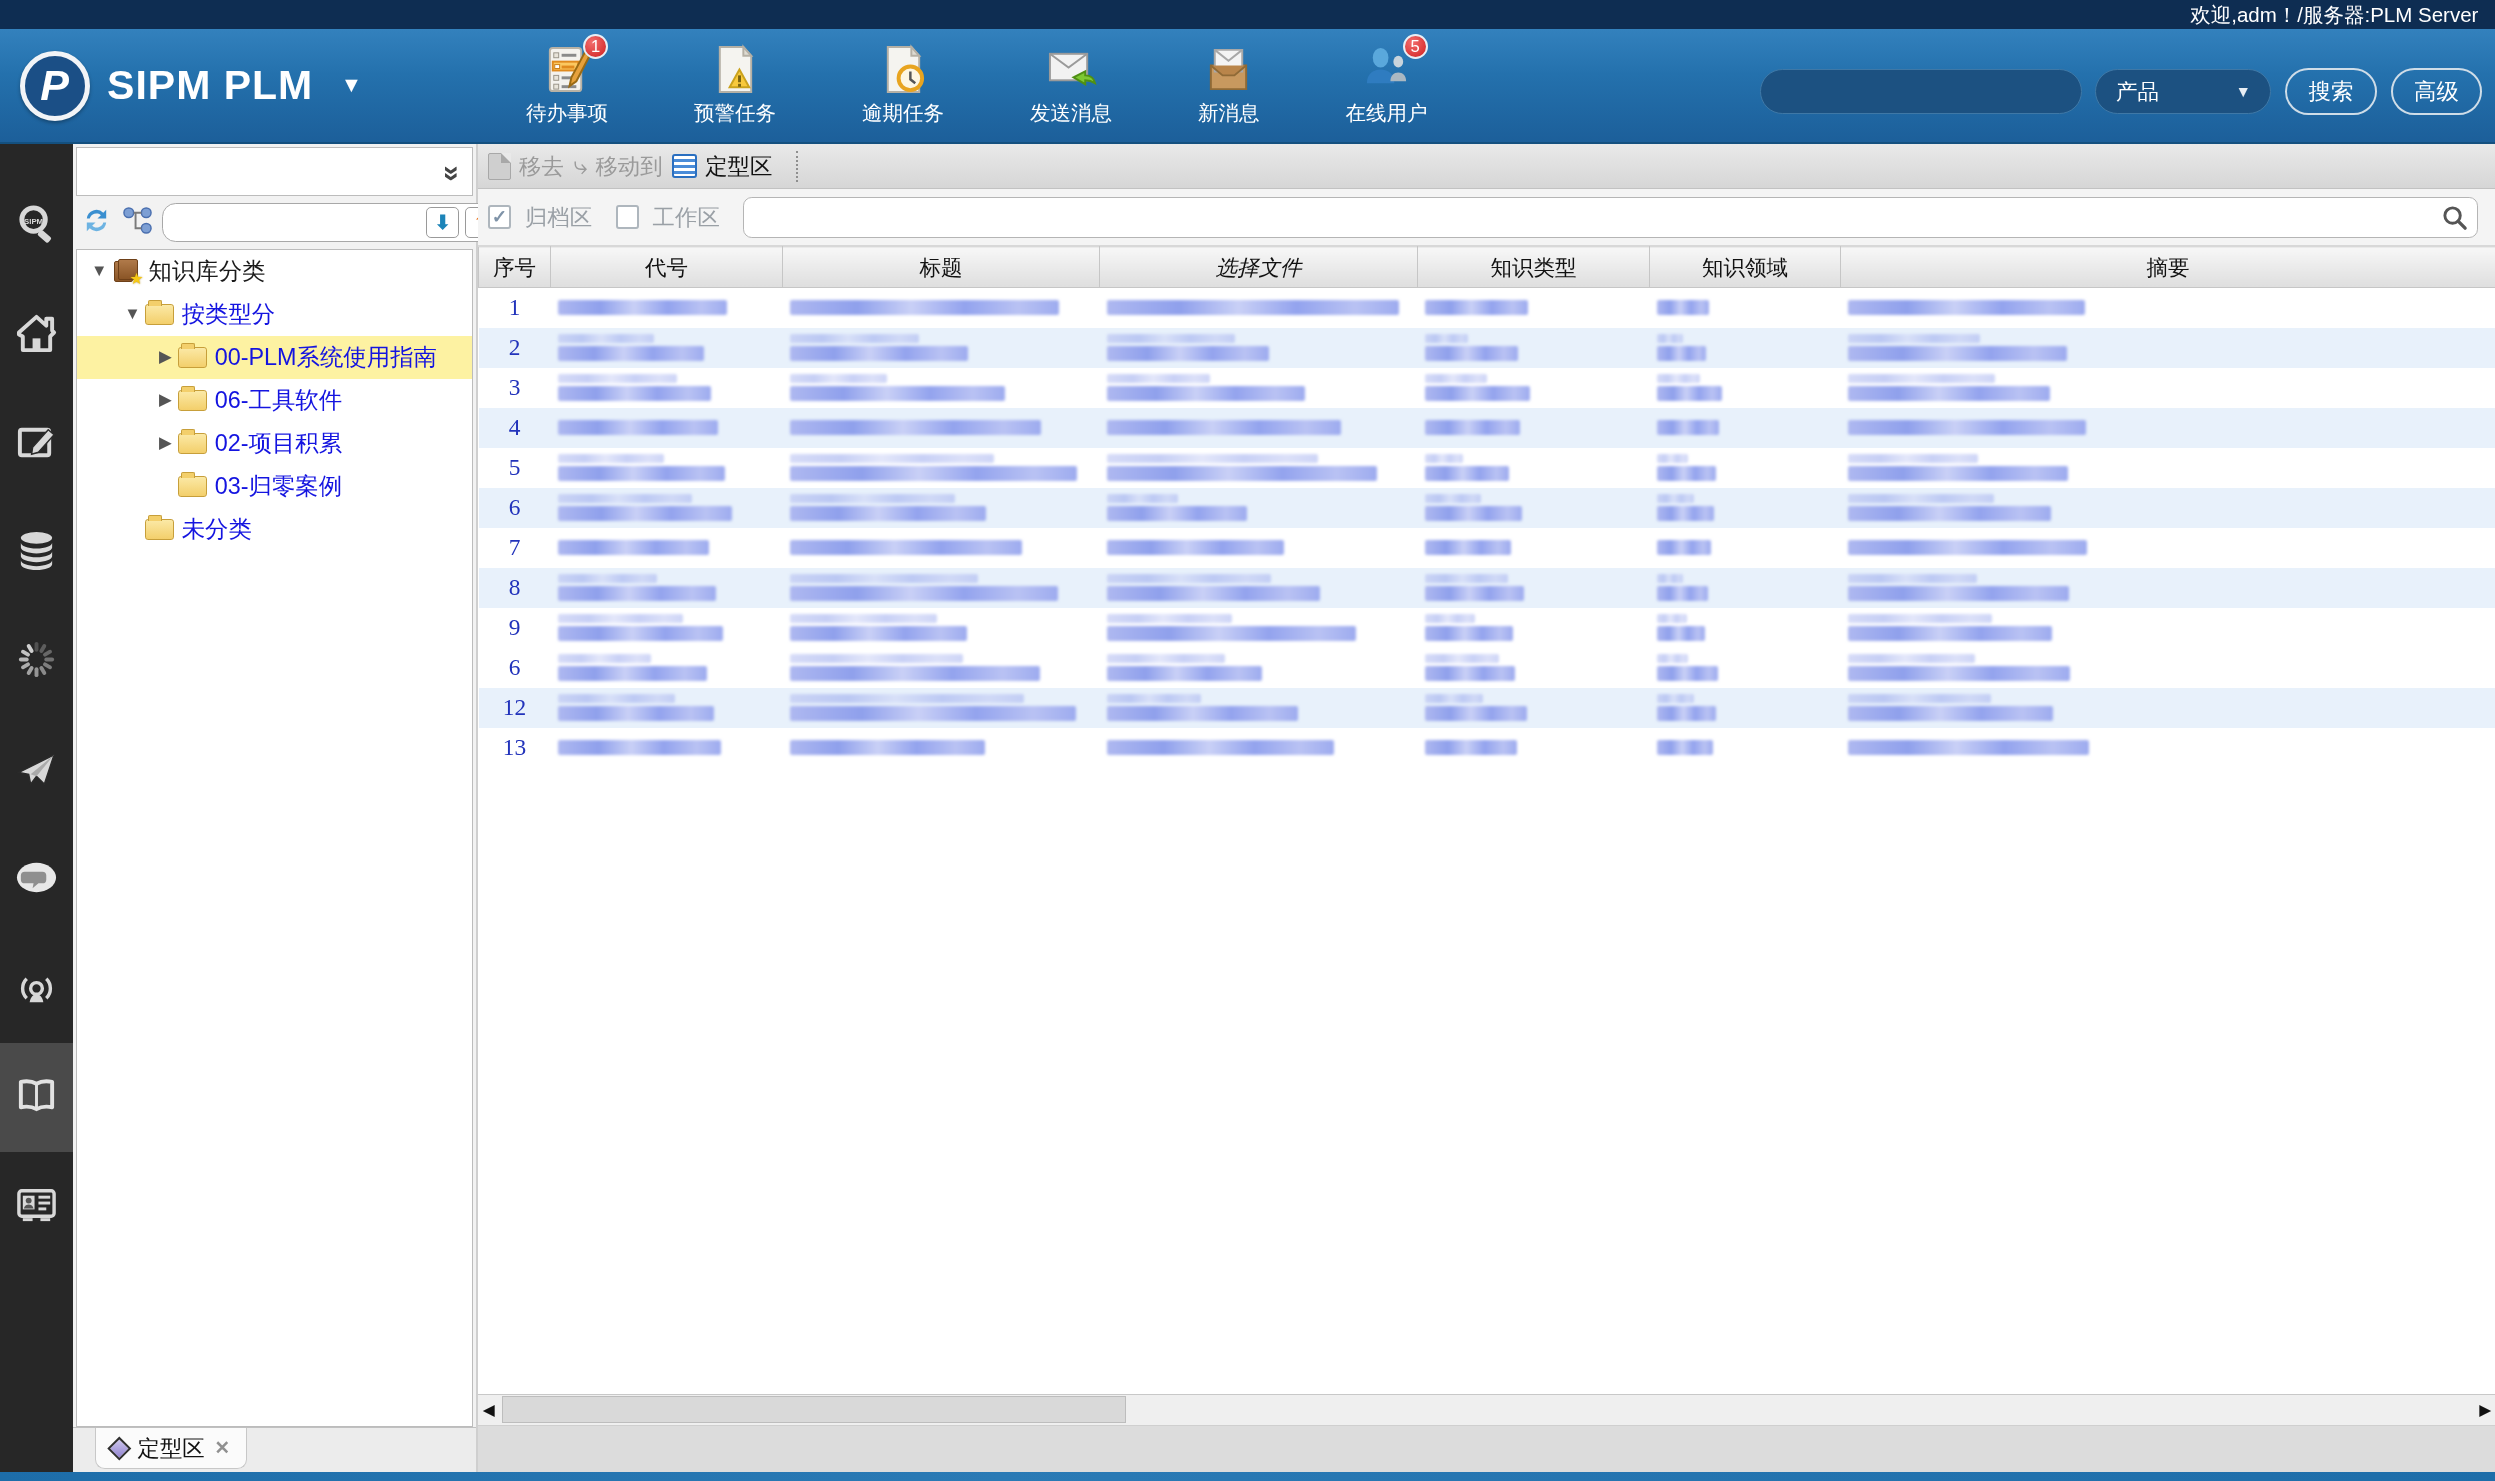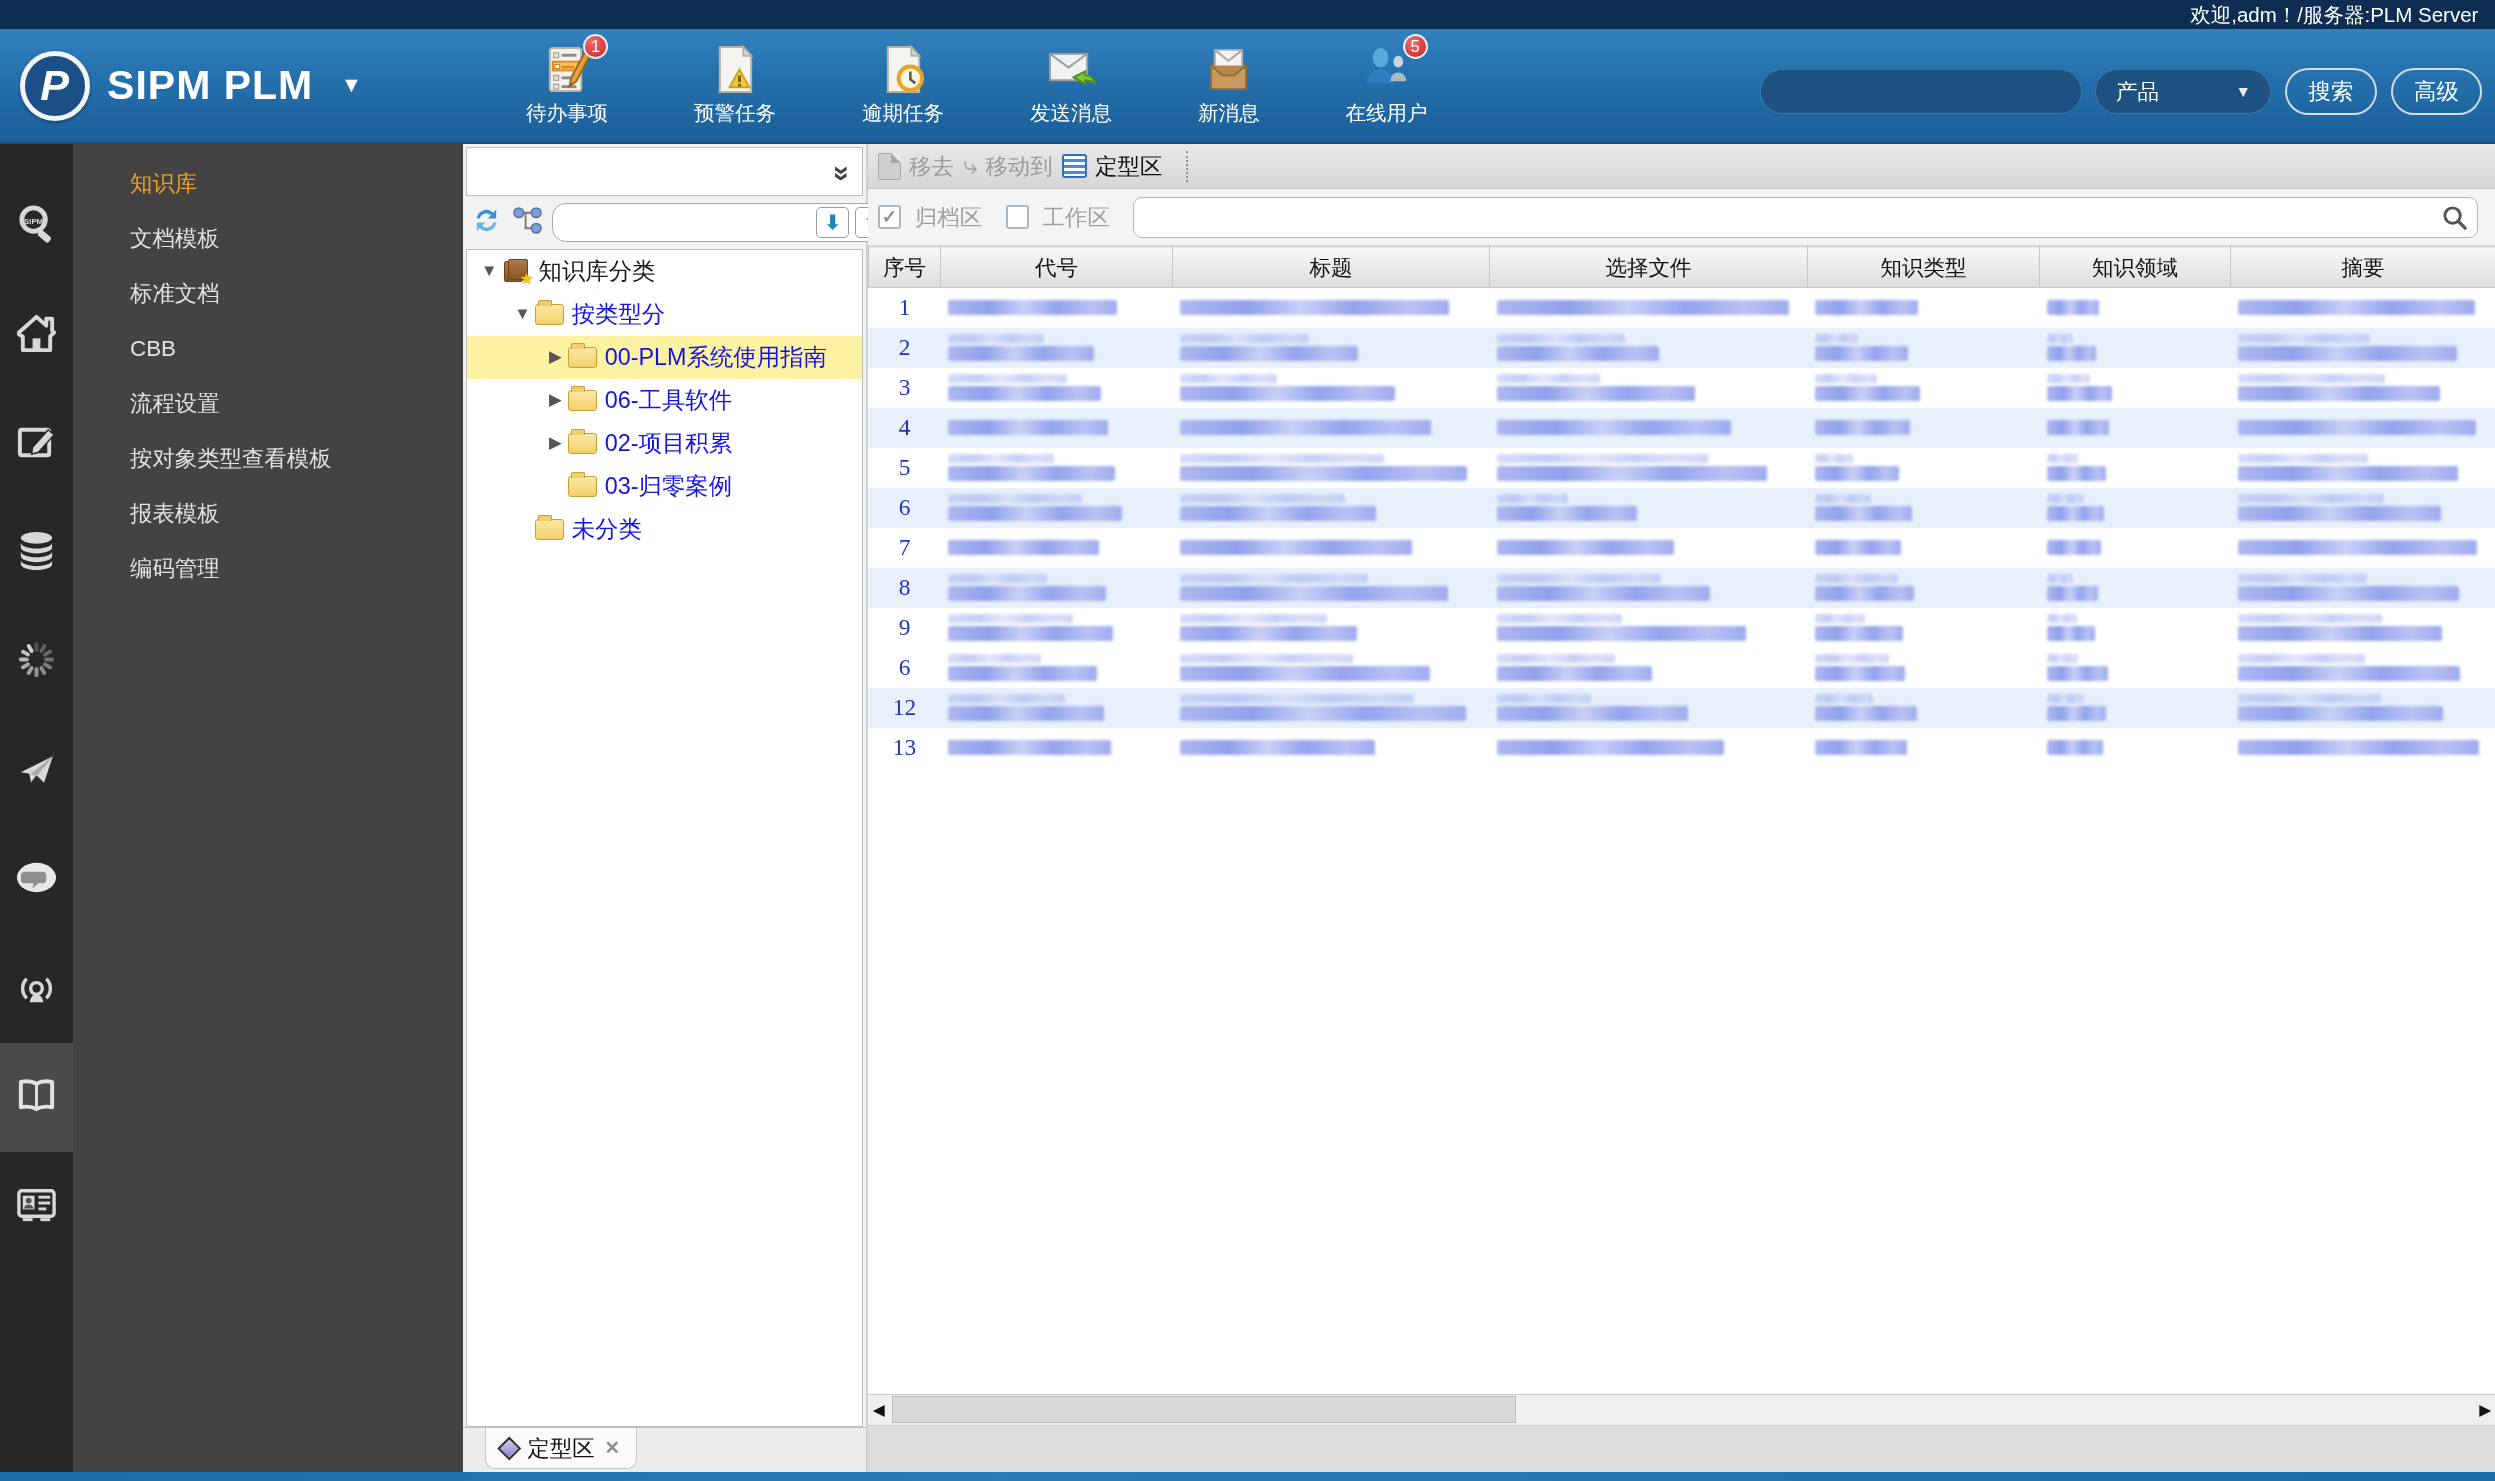--- a/index.html
+++ b/index.html
@@ -318,30 +318,20 @@
             <path d="M9 26c1-3 3-4 5-4s4 1 5 4z" fill="#555"></path>
             <rect x="24" y="13" width="12" height="3" fill="#d8d8d8"></rect>
             <rect x="24" y="19" width="12" height="3" fill="#d8d8d8"></rect>
             <rect x="24" y="25" width="8" height="3" fill="#d8d8d8"></rect>
             <rect x="8" y="36" width="10" height="3" fill="#d8d8d8"></rect>
             <rect x="26" y="36" width="10" height="3" fill="#d8d8d8"></rect>
           </svg></span>
       </div>
     </div>
 
-  <div class="sidebar" id="sidebar">
-      <div class="side-item active">知识库</div>
-      <div class="side-item">文档模板</div>
-      <div class="side-item">标准文档</div>
-      <div class="side-item">CBB</div>
-      <div class="side-item">流程设置</div>
-      <div class="side-item">按对象类型查看模板</div>
-      <div class="side-item">报表模板</div>
-      <div class="side-item">编码管理</div>
-    </div>
 
   <div class="treecol">
     <div class="tree-collapsed">
       <span class="dbl-chevron">»</span>
     </div>
     <div class="tree-toolbar">
       <span>
         <svg viewBox="0 0 32 32">
             <path d="M6 14a10 10 0 0 1 17-6l3-3v9h-9l3.5-3.5A7 7 0 0 0 9 14z" fill="#3a8fd0"></path>
             <path d="M26 18a10 10 0 0 1-17 6l-3 3v-9h9l-3.5 3.5A7 7 0 0 0 23 18z" fill="#6db3e2"></path>
@@ -444,21 +434,21 @@
       </div>
     </div>
 
     <div class="table-wrap">
       <table class="grid" id="grid">
           <thead>
             <tr>
               <th style="width: 72px;">序号</th>
               <th style="width: 232px;">代号</th>
               <th style="width: 317px;">标题</th>
-              <th style="width: 318px;">选择文件</th>
+              <th style="width: 318px; font-style: italic;">选择文件</th>
               <th style="width: 232px;">知识类型</th>
               <th style="width: 191px;">知识领域</th>
               <th>摘要</th>
             </tr>
           </thead>
           <tbody>
             <tr>
               <td class="rowno">1</td>
               <td>
                 <div class="redcell">

